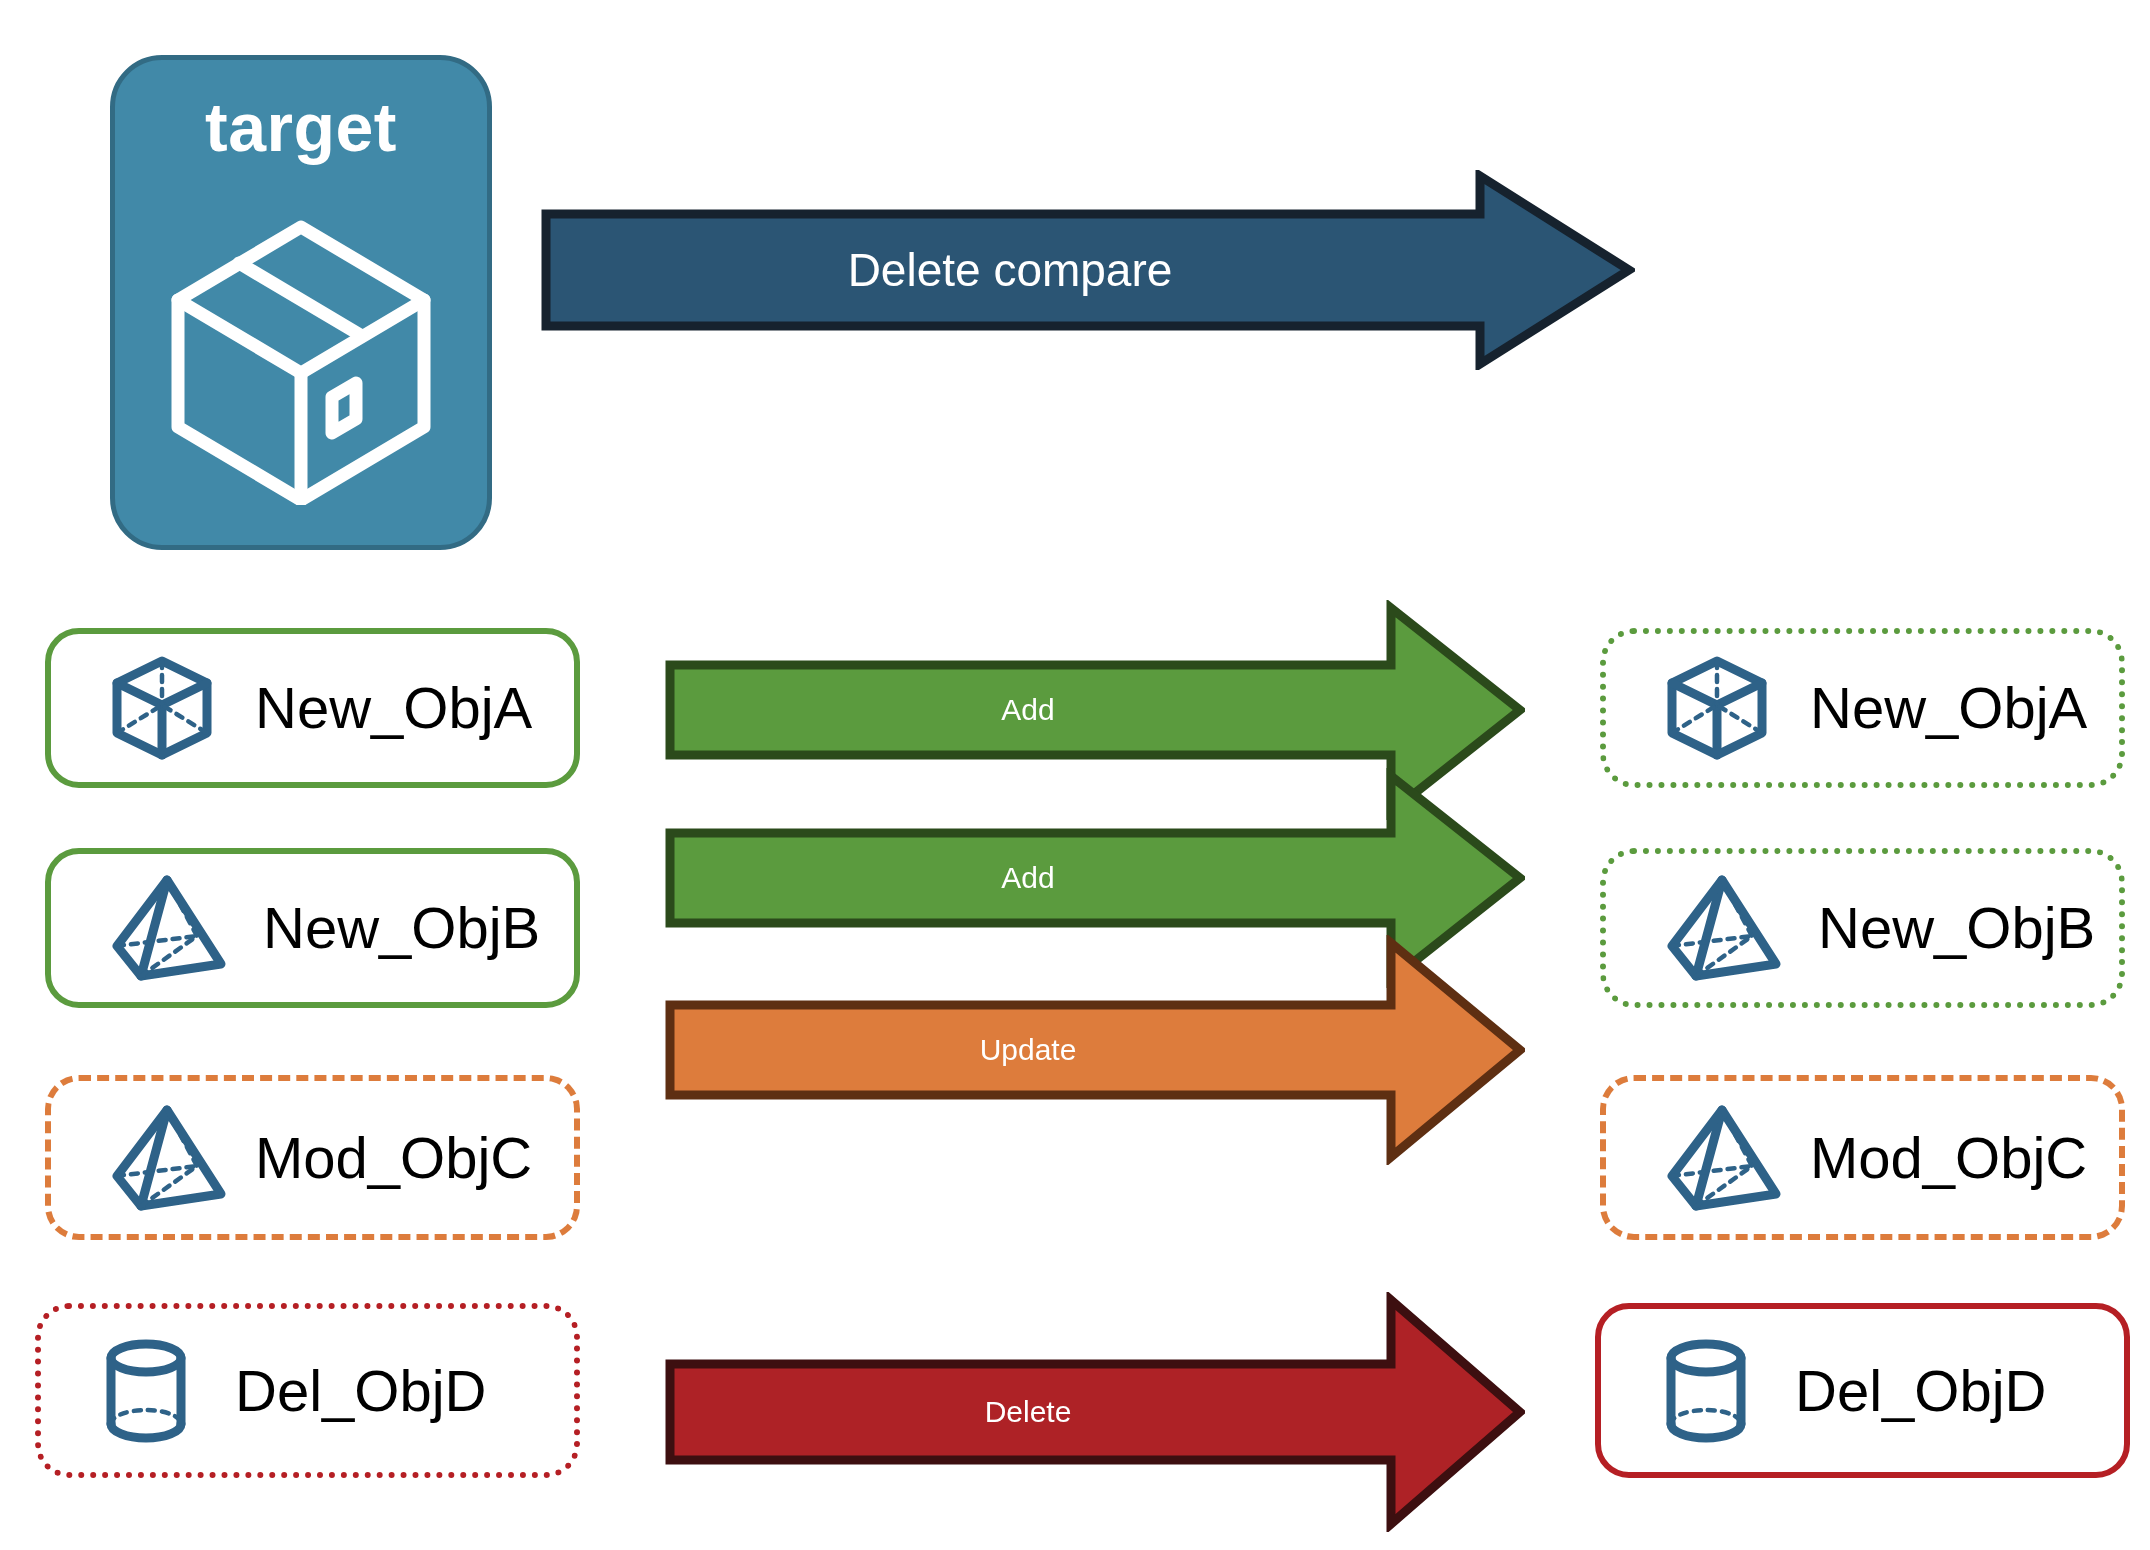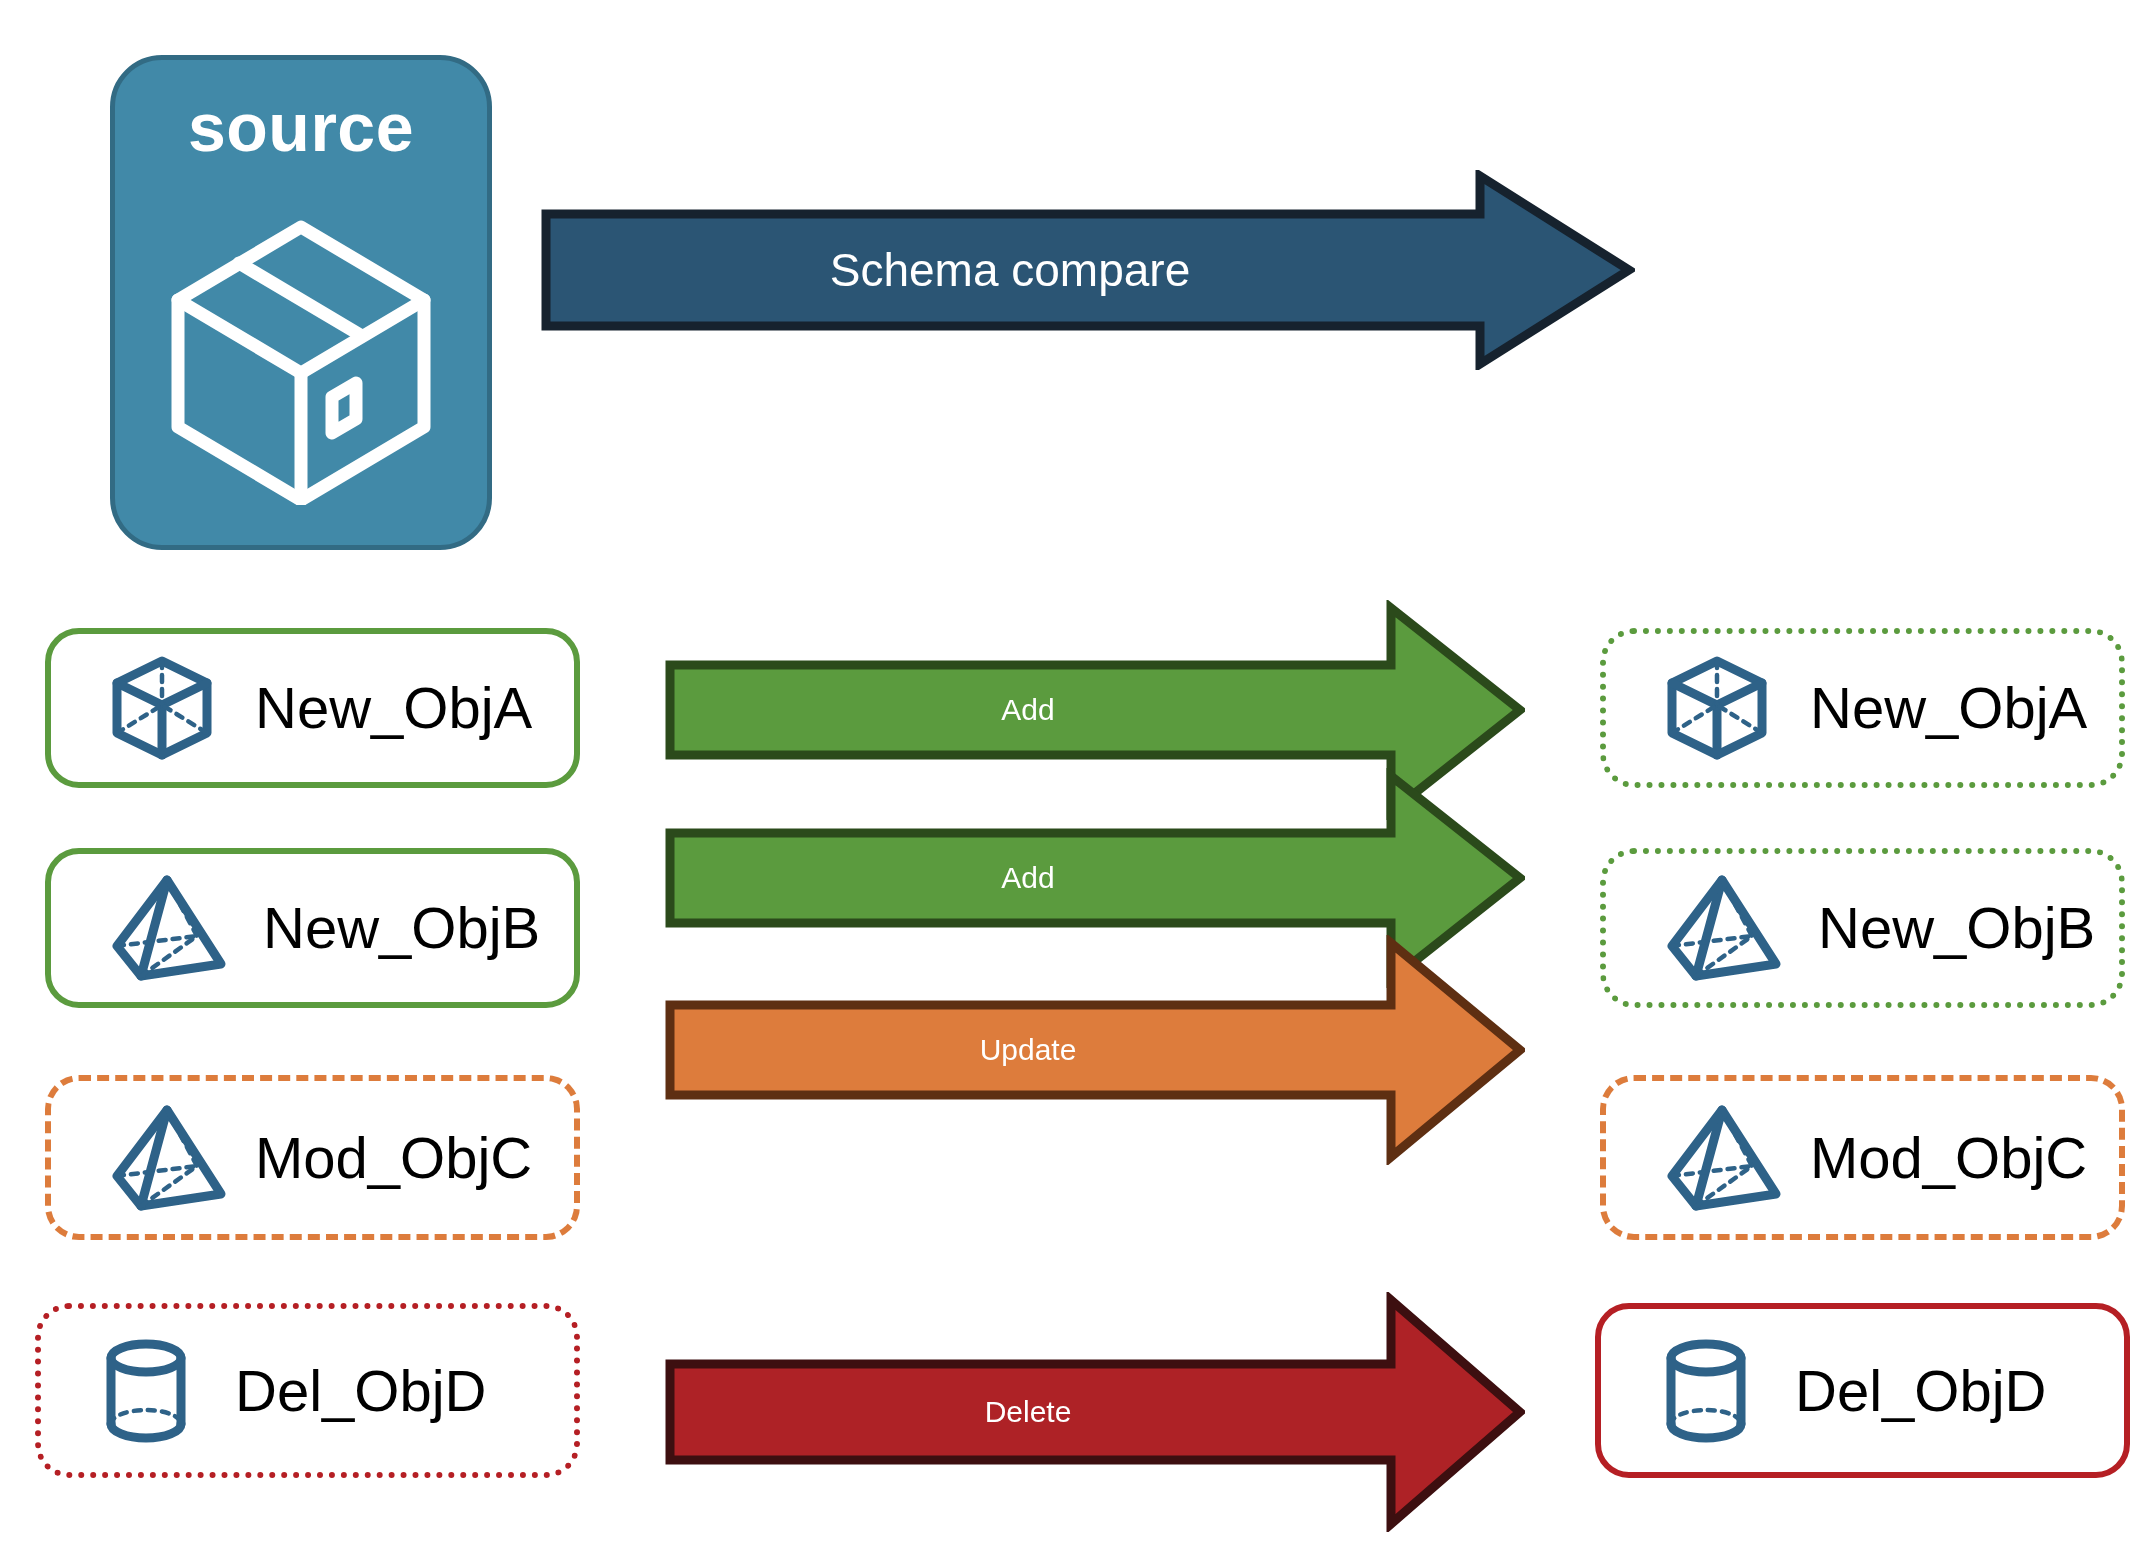--- a/index.html
+++ b/index.html
@@ -28,40 +28,40 @@
   .rowarrow{position:absolute;}
   .rowarrow-label{position:absolute;color:#ffffff;font-size:30px;white-space:nowrap;
                   text-align:left;}
 </style>
 </head>
 <body style="background: rgb(255, 255, 255);">
 
 <div id="stage">
 
   <div class="panel" id="panel-source" style="left: 110px; top: 55px; width: 382px; height: 495px; background: rgb(65, 137, 168); border: 5px solid rgb(50, 107, 132);">
-    <div class="panel-title">source</div>
+    <div class="panel-title">target</div>
     <div class="panel-icon">
       <svg width="290" height="300" viewBox="0 0 290 300" aria-hidden="true">
         <g fill="none" stroke="#ffffff" stroke-width="13" stroke-linejoin="round" stroke-linecap="round">
           <path d="M145 22 L268 95 L268 222 L145 295 L22 222 L22 95 Z"></path>
           <path d="M22 95 L145 168 L268 95"></path>
           <path d="M145 168 L145 295"></path>
           <path d="M83 58 L206 131"></path>
         </g>
         <path d="M176 192 L200 178 L200 214 L176 228 Z" fill="none" stroke="#ffffff" stroke-width="13" stroke-linejoin="round"></path>
       </svg>
     </div>
   </div>
 
 
   <div class="bigarrow" style="left:540px;top:170px;width:1095px;height:200px;">
     <svg width="1095" height="200" viewBox="0 0 1095 200" aria-hidden="true">
       <polygon points="6,44 940,44 940,6 1089,100 940,194 940,156 6,156" fill="#2b5574" stroke="#16222e" stroke-width="9" stroke-linejoin="miter"></polygon>
     </svg>
-    <div class="bigarrow-label" style="left:0;top:0;width:940px;height:200px;display:flex;align-items:center;justify-content:center;">Schema compare</div>
+    <div class="bigarrow-label" style="left:0;top:0;width:940px;height:200px;display:flex;align-items:center;justify-content:center;">Delete compare</div>
   </div>
 
   <div class="objbox" style="left:45px;top:628px;width:535px;height:160px;
               border:6px solid #5b9b3e;border-style:solid;padding-left:58px;">
     <span class="ic">
       <svg width="106" height="110" viewBox="0 0 106 110" aria-hidden="true">
         <g fill="none" stroke="#2e6288" stroke-width="9" stroke-linejoin="round" stroke-linecap="round">
           <path d="M53 8 L98 30 L98 80 L53 102 L8 80 L8 30 Z"></path>
           <path d="M8 30 L53 52 L98 30"></path>
           <path d="M53 52 L53 102"></path>

